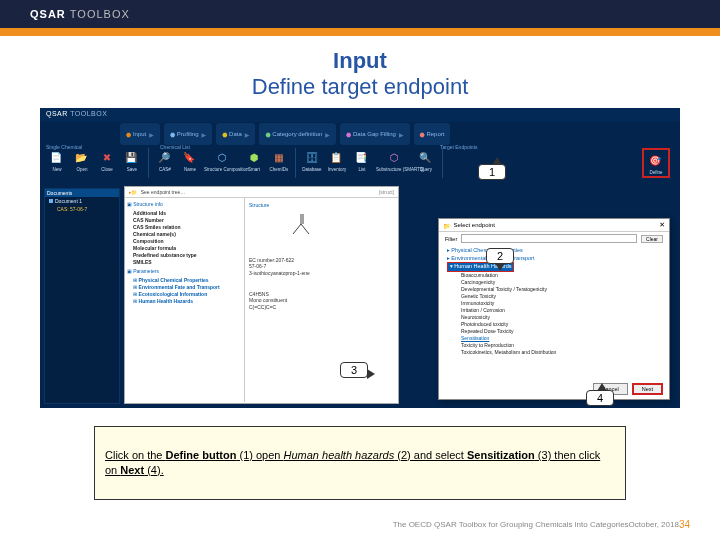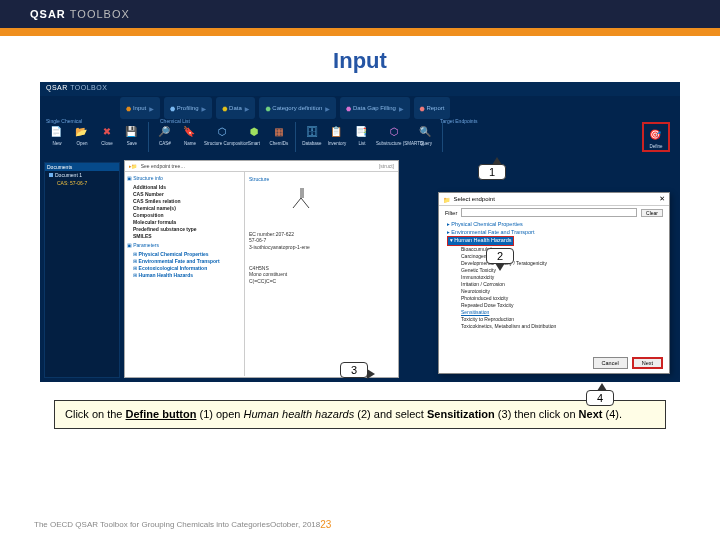--- a/index.html
+++ b/index.html
@@ -68,38 +68,39 @@
   .c2 { left: 486px; top: 248px; }
   .c2::after { left: 30%; bottom: -8px; border-left: 5px solid transparent; border-right: 5px solid transparent; border-top: 8px solid #333; }
   .c3 { left: 340px; top: 362px; }
   .c3::after { right: -8px; top: 40%; border-top: 5px solid transparent; border-bottom: 5px solid transparent; border-left: 8px solid #333; }
   .c4 { left: 586px; top: 390px; }
   .c4::after { left: 40%; top: -8px; border-left: 5px solid transparent; border-right: 5px solid transparent; border-bottom: 8px solid #333; }
   .dlg-btnrow { position: absolute; bottom: 4px; right: 6px; display: flex; gap: 4px; }
   .dlg-btn { font-size: 5.5px; padding: 1px 8px; border: 1px solid #888; background: #eee; }
   .dlg-btn.primary { border: 2px solid #cc2222; }
   
-  .instruction { margin: 18px auto 0; width: 612px; background: #fffde6; border: 1px solid #333; padding: 6px 10px; font-size: 11px; line-height: 1.35; font-family: Verdana, sans-serif; }
+  .instruction { margin: 18px auto 0; width: 532px; background: #fffde6; border: 1px solid #333; padding: 21px 10px; font-size: 11px; line-height: 1.35; font-family: Verdana, sans-serif; text-decoration: underline; }
   .instruction .em { font-style: italic; }
-  .footer { position: absolute; bottom: 10px; left: 4px; right: 0; display: flex; justify-content: flex-start; align-items: center; padding: 0 30px; font-size: 8px; color: #888; }
+  .footer { position: absolute; bottom: 10px; left: 4px; right: 0; display: flex; justify-content: flex-end; align-items: center; padding: 0 30px; font-size: 8px; color: #888; }
   .pagenum { color: #ef8f1e; font-size: 10px; }
 </style>
 </head>
 <body>
 
 <div class="header-bar">
   <div class="logo">
     <span>QSAR</span>
     <span class="light">TOOLBOX</span>
   </div>
 </div>
 <div class="orange-bar"></div>
 
 <div class="slide-title-area">
   <div class="title-input">Input</div>
+  <div class="title-sub">Define target endpoint</div>
 </div>
 
 <div class="screenshot-zone">
   <div class="app-top"></div>
   <div class="app-logo2">
     <span>QSAR</span> <span style="color:#9db9d8">TOOLBOX</span>
   </div>
 
   <div class="workflow-row">
     <div class="wf-step"><span style="color:#e08a1c">⬣</span>&nbsp;<span>Input</span><span class="chev">▶</span></div>
@@ -291,14 +292,14 @@
 <div class="callout c3">3</div>
 <div class="callout c4">4</div>
 
 <div class="instruction">
   <span>Click on the </span><b><u>Define button</u></b><span> (1) open </span><span class="em">Human health hazards</span><span> (2) and select </span><b>Sensitization</b><span> (3) then click on </span><b>Next</b><span> (4).</span>
 </div>
 
 <div class="footer">
   <span>The OECD QSAR Toolbox for Grouping Chemicals into Categories</span>
   <span>October, 2018</span>
-  <span class="pagenum">23</span>
+  <span class="pagenum">34</span>
 </div>
 
 </body></html>

